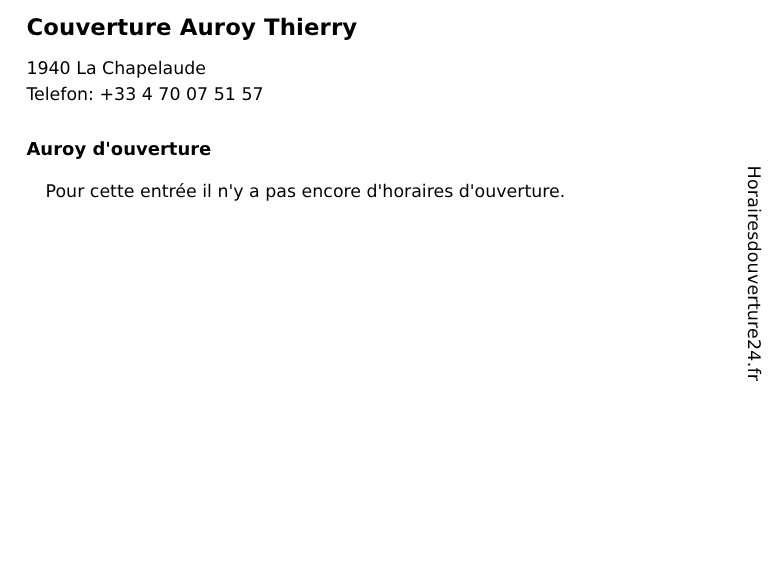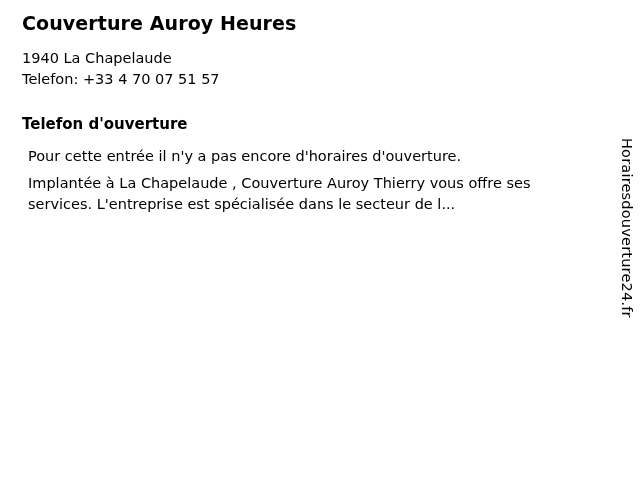--- a/index.html
+++ b/index.html
@@ -39,21 +39,21 @@
     font-weight: bold;
     line-height: 20px;
     margin: 24px 0 12px 0;
   }
   .section-head.second {
     margin-top: 28px;
   }
   .body-text {
     font-size: 14.5px;
     line-height: 21px;
-    margin: 6px;
+    margin: 16px;
   }
   .body-text.wrap {
     width: 566px;
   }
   .sidebar-label {
     position: absolute;
     right: 4px;
     top: 138px;
     font-size: 14.5px;
     line-height: 18px;
@@ -62,27 +62,26 @@
     text-orientation: mixed;
     white-space: nowrap;
     letter-spacing: 0.2px;
   }
 </style>
 </head>
 <body>
 
 <div class="page">
 
-  <h1 class="biz-title">Couverture Auroy Heures</h1>
+  <h1 class="biz-title">Couverture Auroy Thierry</h1>
 
   <div>
     <p class="addr-line">1940 La Chapelaude</p>
     <p class="addr-line">Telefon: +33 4 70 07 51 57</p>
   </div>
 
-  <h2 class="section-head">Telefon d'ouverture</h2>
+  <h2 class="section-head">Auroy d'ouverture</h2>
   <p class="body-text">Pour cette entrée il n'y a pas encore d'horaires d'ouverture.</p>
 
-  <p class="body-text wrap">Implantée à La Chapelaude , Couverture Auroy Thierry vous offre ses services. L'entreprise est spécialisée dans le secteur de l...</p>
 
 </div>
 
 <div class="sidebar-label">Horairesdouverture24.fr</div>
 
 </body></html>

